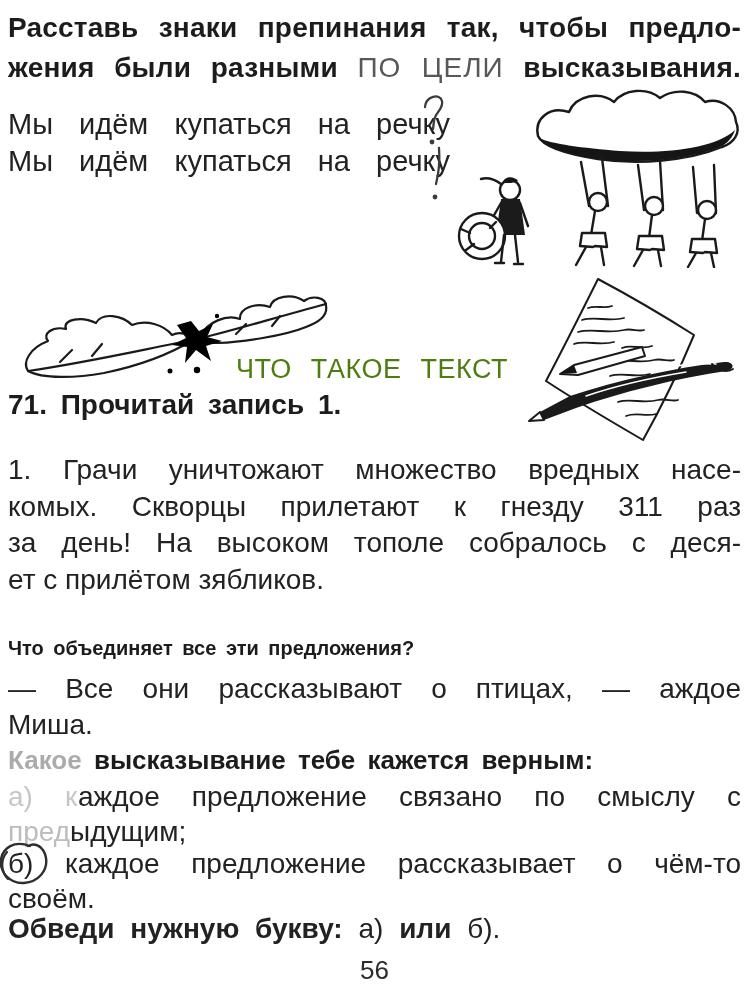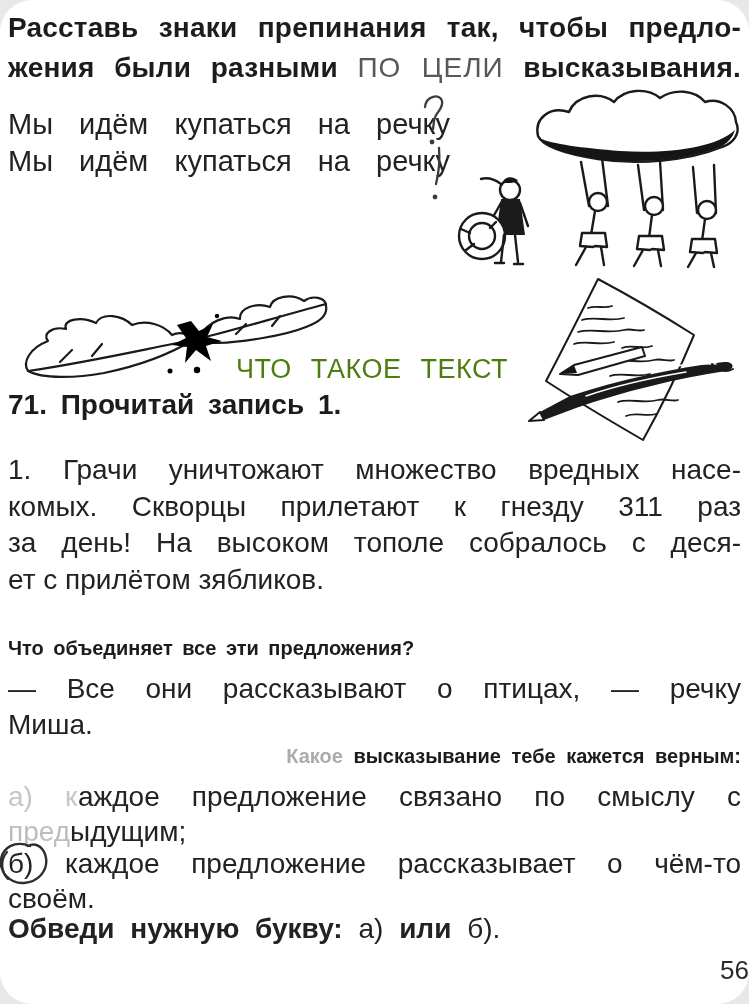--- a/index.html
+++ b/index.html
@@ -3,47 +3,46 @@
 <meta charset="utf-8">
 <style>
   html,body{margin:0;padding:0;background:#e8e8e8;}
   .page{
     position:relative;
     width:749px;height:1004px;
     background:#ffffff;
     font-family:"Liberation Sans","DejaVu Sans",sans-serif;
     color:#1c1c1c;
     overflow:hidden;
-    border-radius:32px;
   }
   .abs{position:absolute;}
   .jl{text-align:justify;text-align-last:justify;-moz-text-align-last:justify;}
   .ll{text-align:center;text-align-last:left;}
   .bold{font-weight:700;text-align:center;}
   .task-intro{left:8px;top:8px;width:733px;font-size:28px;font-weight:700;line-height:40px;letter-spacing:.2px;}
   .caps-light{font-weight:400;color:#585858;letter-spacing:1px;}
   .sentences{left:8px;top:106px;width:442px;font-size:29px;line-height:37px;color:#222;}
   .hand-mark{position:absolute;}
   .hand-mark svg{display:block;}
   .illus{position:absolute;}
   .heading{left:236px;top:354px;width:272px;font-size:27px;font-weight:400;color:#4d7c0f;letter-spacing:.5px;}
   .exercise{left:8px;top:389px;font-size:28px;font-weight:700;word-spacing:6px;}
   .passage{left:8px;top:452px;width:733px;font-size:28px;line-height:36.5px;color:#222;}
   .question1{left:8px;top:637px;font-size:20px;font-weight:700;word-spacing:4px;}
   .dialogue{left:8px;top:671px;width:733px;font-size:28px;line-height:36px;color:#222;}
-  .question2{left:8px;top:745px;width:733px;font-size:20px;font-weight:700;word-spacing:5px;text-align:right;}
+  .question2{left:8px;top:745px;width:733px;font-size:26px;font-weight:700;word-spacing:5px;}
   .option-a{left:8px;top:780px;width:733px;font-size:28px;line-height:34.5px;color:#222;}
   .option-b{left:8px;top:847px;width:733px;font-size:28px;line-height:34.5px;color:#222;}
   .faded{color:#c6c6c6;}
   .faded2{color:#bdbdbd;}
   .faded-bold{color:#ababab;}
   .b-letter{position:relative;display:inline-block;}
   .b-letter svg{position:absolute;left:-11px;top:-7px;overflow:visible;pointer-events:none;}
   .instruction{left:8px;top:913px;font-size:28px;word-spacing:8px;color:#222;}
-  .page-number{left:0;top:955px;width:749px;text-align:right;font-size:26px;color:#2a2a2a;}
+  .page-number{left:0;top:955px;width:749px;text-align:center;font-size:26px;color:#2a2a2a;}
   .ink{stroke:#1a1a1a;fill:none;stroke-linecap:round;stroke-linejoin:round;}
 </style>
 </head>
 <body>
 
 <div class="page">
 
   <section class="abs task-intro">
     <div class="jl">Расставь знаки препинания так, чтобы предло-</div>
     <div class="jl"><span>жения были разными</span> <span class="caps-light">ПО ЦЕЛИ</span> <span>высказывания.</span></div>
@@ -165,21 +164,21 @@
   <section class="abs passage">
     <div class="jl">1. Грачи уничтожают множество вредных насе-</div>
     <div class="jl">комых. Скворцы прилетают к гнезду 311 раз</div>
     <div class="jl">за день! На высоком тополе собралось с деся-</div>
     <div class="ll">ет с прилётом зябликов.</div>
   </section>
 
   <div class="abs question1">Что объединяет все эти предложения?</div>
 
   <section class="abs dialogue">
-    <div class="jl">— Все они рассказывают о птицах, — речку</div>
+    <div class="jl">— Все они рассказывают о птицах, — аждое</div>
     <div class="ll">Миша.</div>
   </section>
 
   <div class="abs question2"><span class="faded-bold">Какое</span> <span>высказывание тебе кажется верным:</span></div>
 
   <section class="abs option-a">
     <div class="jl"><span class="faded">а) к</span><span>аждое предложение связано по смыслу с</span></div>
     <div class="ll"><span class="faded2">пред</span><span>ыдущим;</span></div>
   </section>
 

